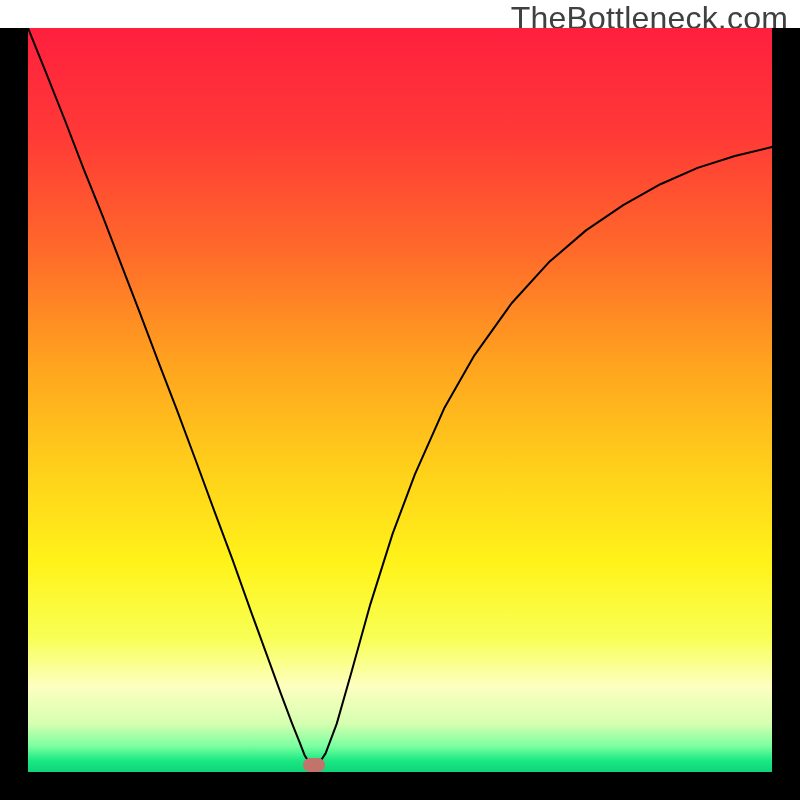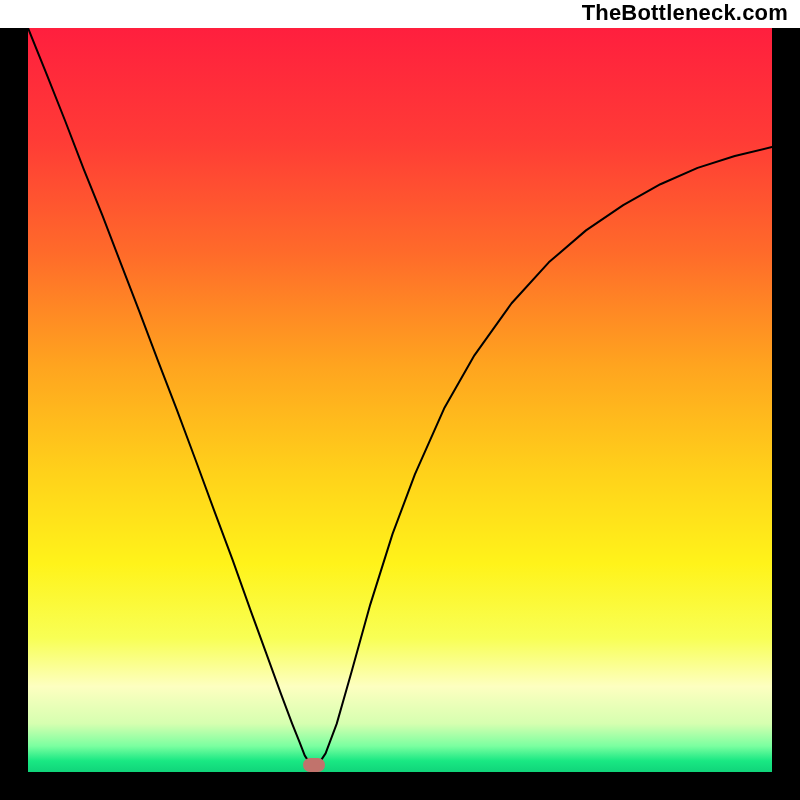--- a/index.html
+++ b/index.html
@@ -13,23 +13,23 @@
   }
   .root {
     position: relative;
     width: 800px;
     height: 800px;
   }
   .watermark {
     position: absolute;
     top: 0px;
     right: 12px;
-    font-size: 22px;
-    font-weight: 700;
-    color: #000000;
+    font-size: 32px;
+    font-weight: 400;
+    color: #404040;
     letter-spacing: 0.2px;
   }
   .frame {
     position: absolute;
     left: 0;
     top: 28px;
     width: 800px;
     height: 772px;
     background: #000000;
     box-sizing: border-box;

